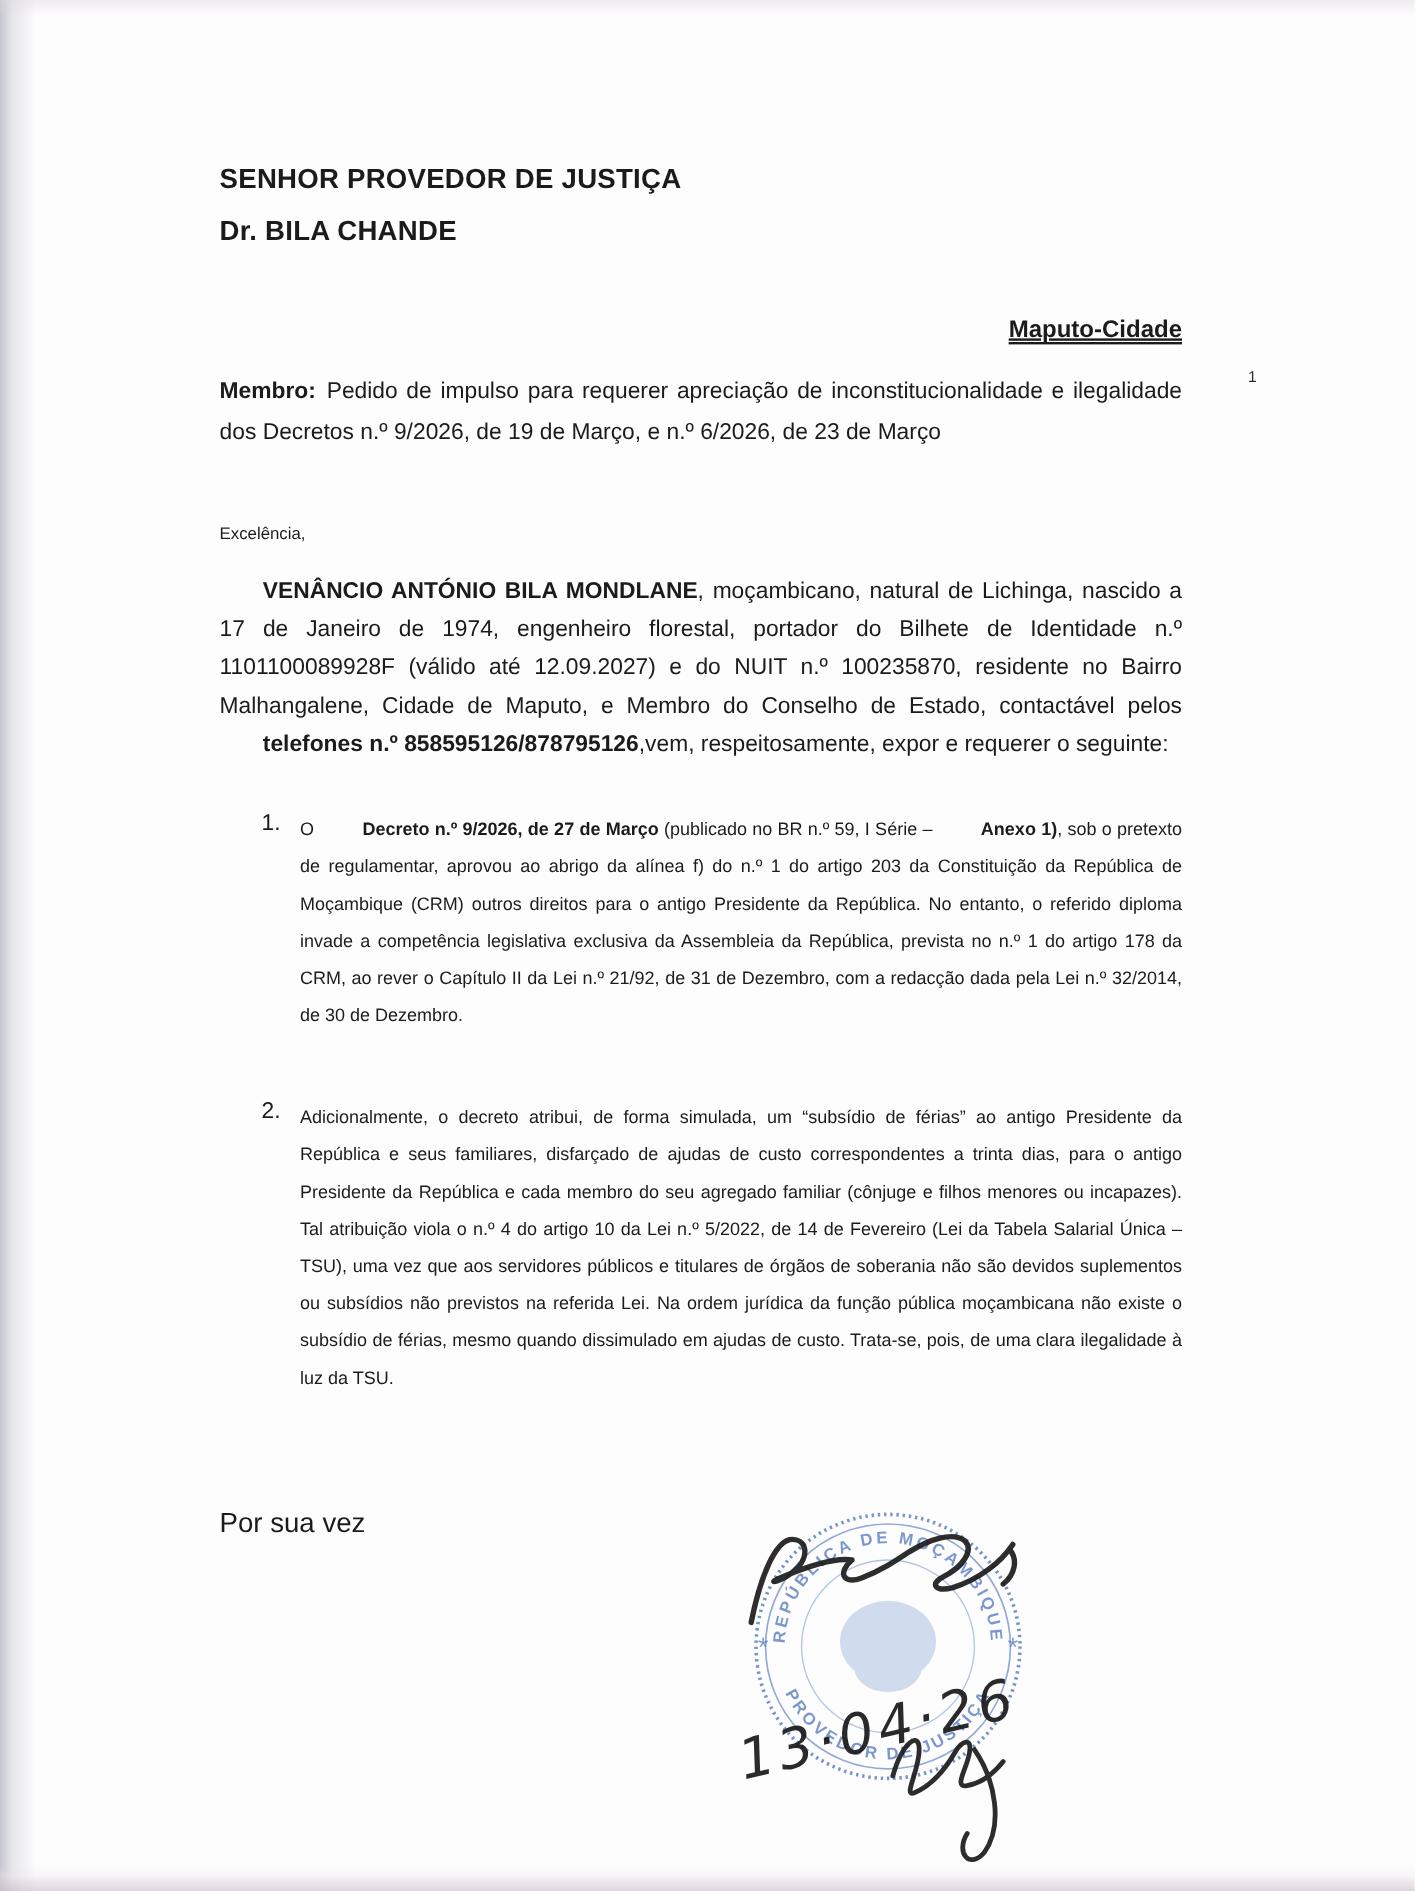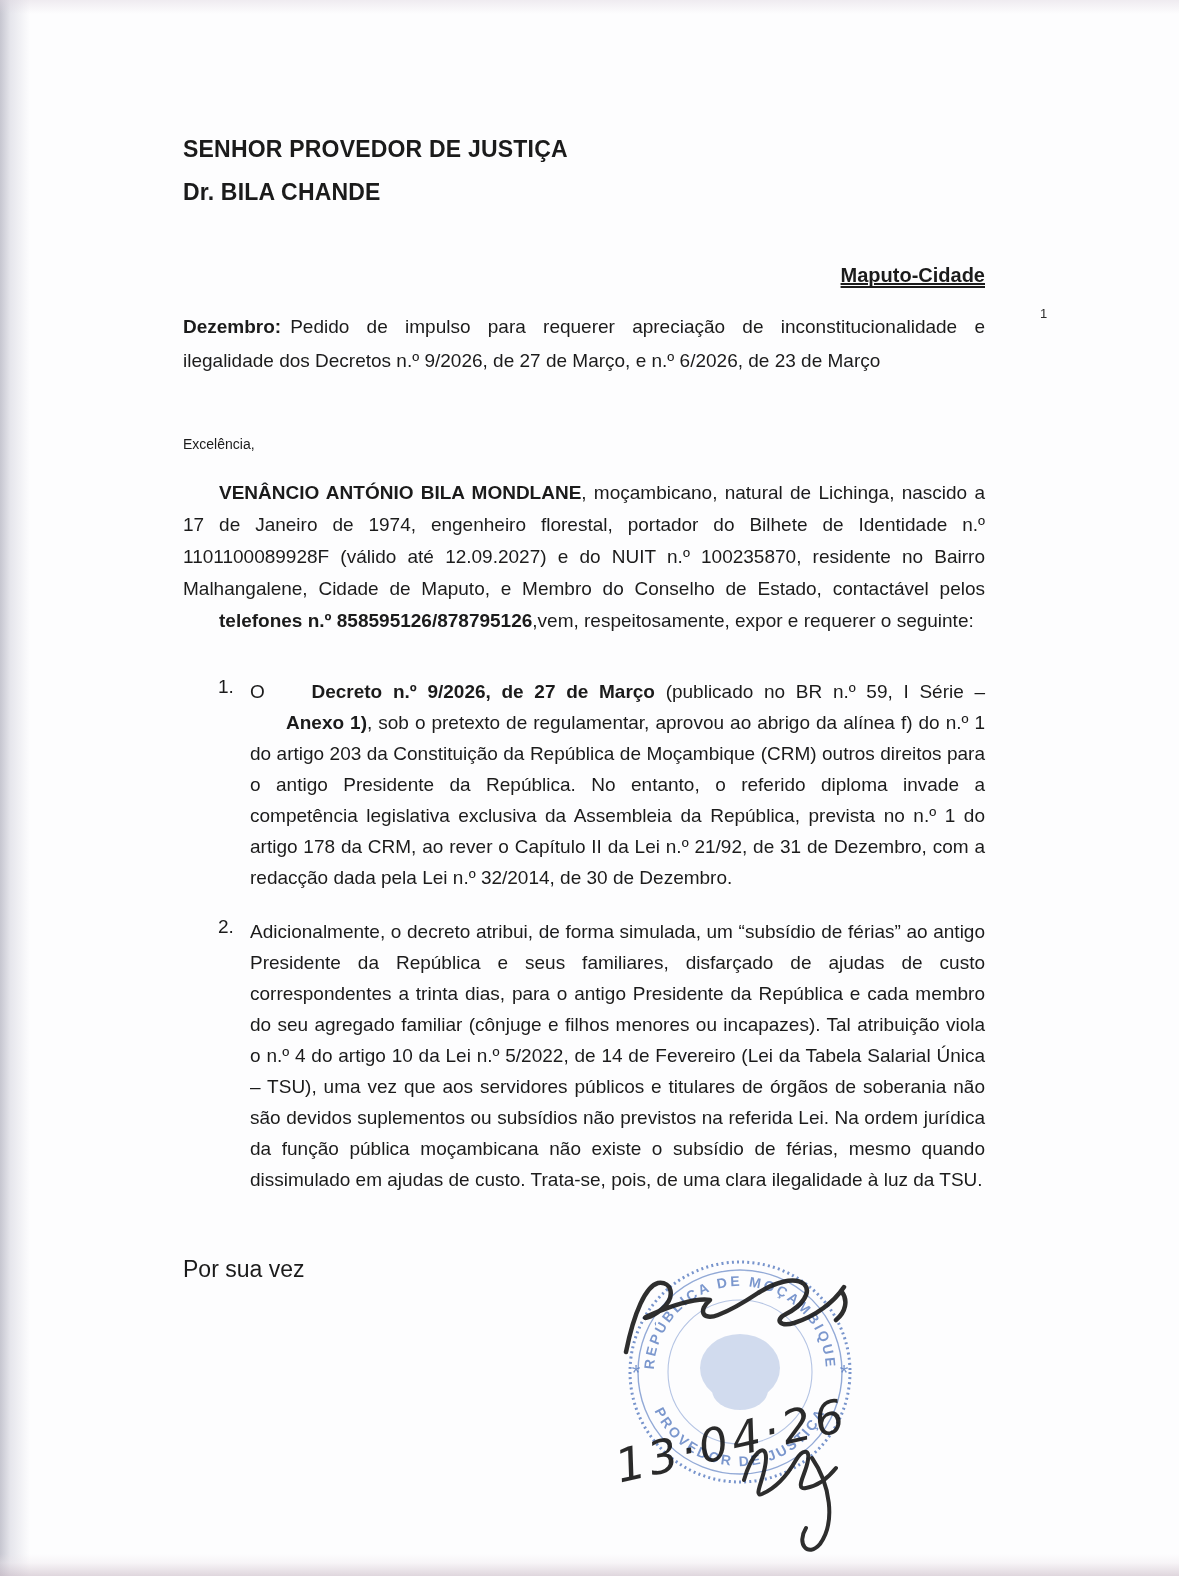--- a/index.html
+++ b/index.html
@@ -25,40 +25,40 @@
   .h-line{font-size:23px;font-weight:700;letter-spacing:.2px;}
   .place{font-size:20px;font-weight:700;}
   .place span{text-decoration:underline;text-underline-offset:4px;}
   .pagenum{font-size:13px;color:#2c2c2c;}
   .para{font-size:19px;line-height:32px;text-align:justify;}
   .subject{line-height:34px;}
   .subject .lbl{font-weight:700;margin-right:9px;}
   .salutation{font-size:14px;}
   .list-item{position:absolute;left:218px;width:767px;}
   .list-item .num{position:absolute;left:0;top:0;font-size:19px;}
-  .list-item .txt{margin-left:32px;font-size:19px;line-height:31px;text-align:justify;}
+  .list-item .txt{margin-left:32px;font-size:15px;line-height:31px;text-align:justify;}
   .closing{font-size:23px;}
   .stamp-svg{position:absolute;left:596px;top:1240px;}
   b,.seg-b{font-weight:700;margin-left:36px;}
 </style>
 </head>
 <body>
 
 <div class="edge-left"></div>
 <div class="edge-top"></div>
 <div class="edge-bottom"></div>
 
 <div class="abs h-line" style="left:183px;top:136px;">SENHOR PROVEDOR DE JUSTIÇA</div>
 <div class="abs h-line" style="left:183px;top:179px;">Dr. BILA CHANDE</div>
 
 <div class="abs place" style="left:183px;top:264px;width:802px;text-align:right;text-decoration:underline;"><span>Maputo-Cidade</span></div>
 
 <div class="abs pagenum" style="left:1040px;top:306px;">1</div>
 
-<div class="abs para subject" style="left:183px;top:310px;width:802px;"><span class="lbl">Dezembro:</span><span>Pedido de impulso para requerer apreciação de inconstitucionalidade e ilegalidade dos Decretos n.º 9/2026, de 27 de Março, e n.º 6/2026, de 23 de Março</span></div>
+<div class="abs para subject" style="left:183px;top:310px;width:802px;"><span class="lbl">Membro:</span><span>Pedido de impulso para requerer apreciação de inconstitucionalidade e ilegalidade dos Decretos n.º 9/2026, de 19 de Março, e n.º 6/2026, de 23 de Março</span></div>
 
 <div class="abs salutation" style="left:183px;top:436px;">Excelência,</div>
 
 <div class="abs para" style="left:183px;top:477px;width:802px;"><span class="seg-b">VENÂNCIO ANTÓNIO BILA MONDLANE</span><span>, moçambicano, natural de Lichinga, nascido a 17 de Janeiro de 1974, engenheiro florestal, portador do Bilhete de Identidade n.º 1101100089928F (válido até 12.09.2027) e do NUIT n.º 100235870, residente no Bairro Malhangalene, Cidade de Maputo, e Membro do Conselho de Estado, contactável pelos </span><span class="seg-b">telefones n.º 858595126/878795126</span><span>,vem, respeitosamente, expor e requerer o seguinte:</span></div>
 
 <div class="list-item" style="top:676px;">
   <span class="num">1.</span>
   <div class="txt"><span>O </span><span class="seg-b">Decreto n.º 9/2026, de 27 de Março</span><span> (publicado no BR n.º 59, I Série – </span><span class="seg-b">Anexo 1)</span><span>, sob o pretexto de regulamentar, aprovou ao abrigo da alínea f) do n.º 1 do artigo 203 da Constituição da República de Moçambique (CRM) outros direitos para o antigo Presidente da República. No entanto, o referido diploma invade a competência legislativa exclusiva da Assembleia da República, prevista no n.º 1 do artigo 178 da CRM, ao rever o Capítulo II da Lei n.º 21/92, de 31 de Dezembro, com a redacção dada pela Lei n.º 32/2014, de 30 de Dezembro.</span></div>
 </div>
 

